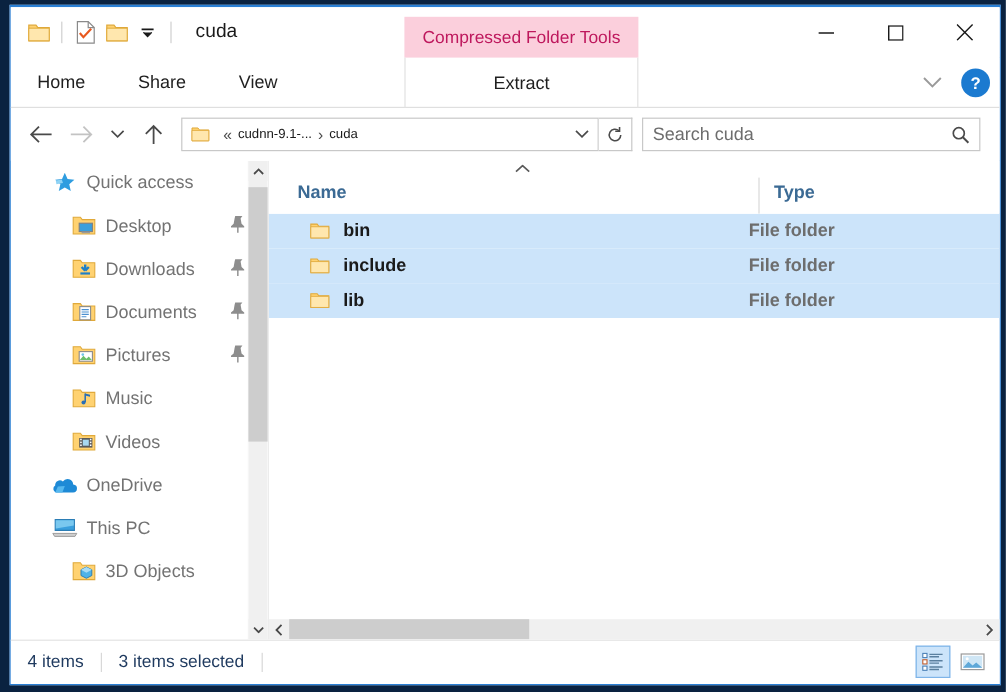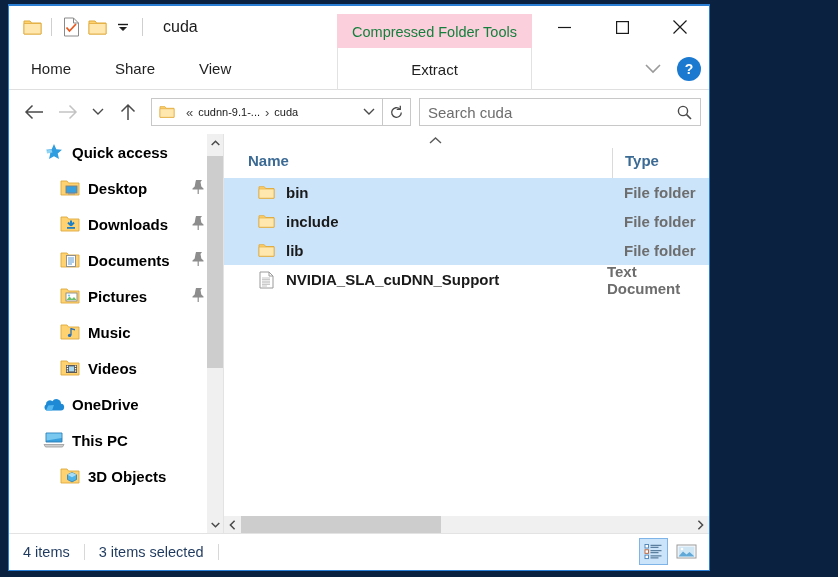--- a/index.html
+++ b/index.html
@@ -5,21 +5,21 @@
   * { box-sizing: border-box; margin: 0; padding: 0; }
   html, body {
     width: 838px; height: 577px;
     background: #0a2240;
     font-family: "Liberation Sans", sans-serif;
     overflow: hidden;
   }
   #window {
     position: absolute;
     left: 8px; top: 4px;
-    width: 702px; height: 567px;
+    width: 826px; height: 567px;
     background: #ffffff;
     border: 1px solid #2a7fd4;
     border-top: 2px solid #2a7fd4;
     display: flex; flex-direction: column;
   }
 
   
   #titlebar {
     height: 42px; position: relative;
     background: #ffffff;
@@ -34,21 +34,21 @@
   .qat-sep { width: 1px; height: 18px; background: #cfcfcf; margin: 0 6px; }
   #win-title {
     font-size: 16px; color: #1a1a1a; margin-left: 14px;
     white-space: nowrap;
   }
   #ctx-tab-header {
     position: absolute; left: 328px; top: 8px;
     width: 195px; height: 36px;
     background: #fbcfdc;
     display: flex; align-items: center; justify-content: center;
-    font-size: 14.5px; color: #15803d;
+    font-size: 14.5px; color: #be185d;
   }
   #wincontrols {
     position: absolute; right: 0; top: 0;
     display: flex; height: 42px;
   }
   .wc {
     width: 58px; height: 42px;
     display: flex; align-items: center; justify-content: center;
   }
 
@@ -139,23 +139,22 @@
   #body { flex: 1; display: flex; overflow: hidden; position: relative; }
 
   
   #sidebar {
     width: 214px; flex: 0 0 214px;
     background: #ffffff; position: relative;
     overflow: hidden;
   }
   .nav-item {
     height: 36px; display: flex; align-items: center;
-    font-size: 15px; color: #000000;
+    font-size: 15px; color: #737373;
     position: relative;
-    font-weight: bold;
   }
   .nav-item .ni-icon {
     width: 22px; height: 22px; margin-right: 7px;
     display: flex; align-items: center; justify-content: center;
     flex: 0 0 22px;
   }
   .nav-lvl0 { padding-left: 34px; }
   .nav-lvl1 { padding-left: 50px; }
   .pin { position: absolute; right: 18px; top: 9px; }
   #side-scroll {
@@ -187,21 +186,21 @@
   }
   #sortcaret {
     position: absolute; left: 205px; top: 3px;
     font-size: 11px; color: #555;
   }
   .colhdr {
     font-size: 15px; color: #3b6a94;
     padding-bottom: 9px; position: relative;
   }
   #colhdr-name { width: 388px; padding-left: 24px; }
-  #colhdr-type { padding-left: 12px; border-left: 1px solid #dadada; height: 30px; display:flex; align-items:flex-end; }
+  #colhdr-type { padding-left: 12px; border-left: 1px solid #dadada; height: 30px; display:flex; align-items:flex-end;margin-left:20px; }
   #filelist { flex: 1; overflow: hidden; }
   .frow {
     height: 29px; display: flex; align-items: center;
     font-size: 15px; color: #1a1a1a;
   }
   .frow.sel { background: #cce4fa; }
   .frow .fname {
     width: 388px; display: flex; align-items: center;
     padding-left: 32px; overflow: hidden; white-space: nowrap;
   }
@@ -583,33 +582,20 @@
               <svg width="17" height="15" viewBox="0 0 19 17">
                 <path d="M1 2h6l1.6 2H18v11H1z" fill="#ffd271" stroke="#e0a93a" stroke-width="1"></path>
                 <path d="M1 4.5h17V15H1z" fill="#ffe7ae" stroke="#e0a93a" stroke-width="0.8"></path>
               </svg>
             </span>
             <span>lib</span>
           </span>
           <span class="ftype">File folder</span>
         </div>
 
-        <div class="frow">
-          <span class="fname">
-            <span class="ficon">
-              <svg width="15" height="18" viewBox="0 0 15 18">
-                <path d="M1 1h9l4 4v12H1z" fill="#ffffff" stroke="#9a9a9a" stroke-width="1"></path>
-                <path d="M10 1v4h4" fill="none" stroke="#9a9a9a" stroke-width="1"></path>
-                <path d="M3 7h8M3 8.6h8M3 10.2h8M3 11.8h8M3 13.4h8M3 15h5" stroke="#b5b5b5" stroke-width="0.8"></path>
-              </svg>
-            </span>
-            <span>NVIDIA_SLA_cuDNN_Support</span>
-          </span>
-          <span class="ftype">Text Document</span>
-        </div>
 
       </div>
 
       <div id="hscroll">
         <div class="hs-arrow">
           <svg width="7" height="10" viewBox="0 0 7 10">
               <path d="M5.6 0.8L1.4 5l4.2 4.2" fill="none" stroke="#4a4a4a" stroke-width="1.5"></path>
             </svg>
         </div>
         <div id="hs-thumb"></div>

